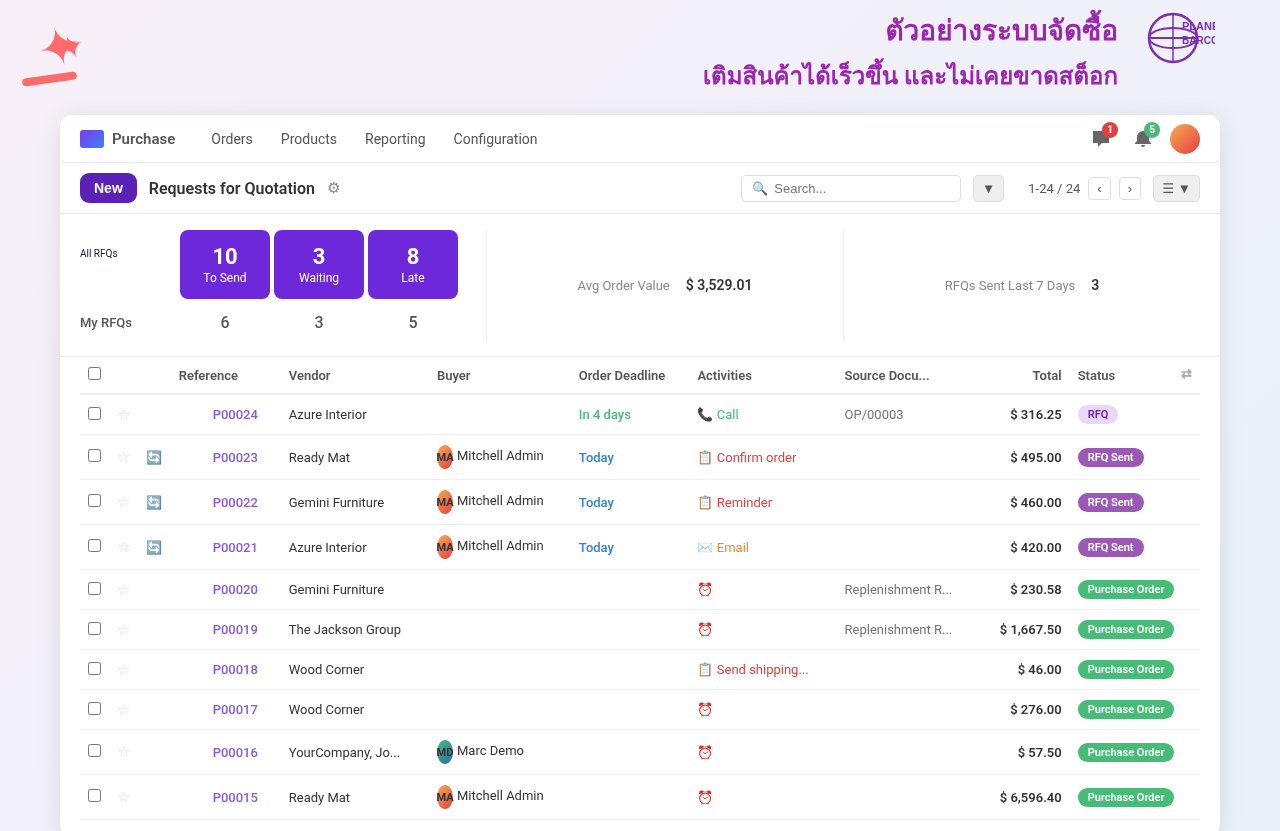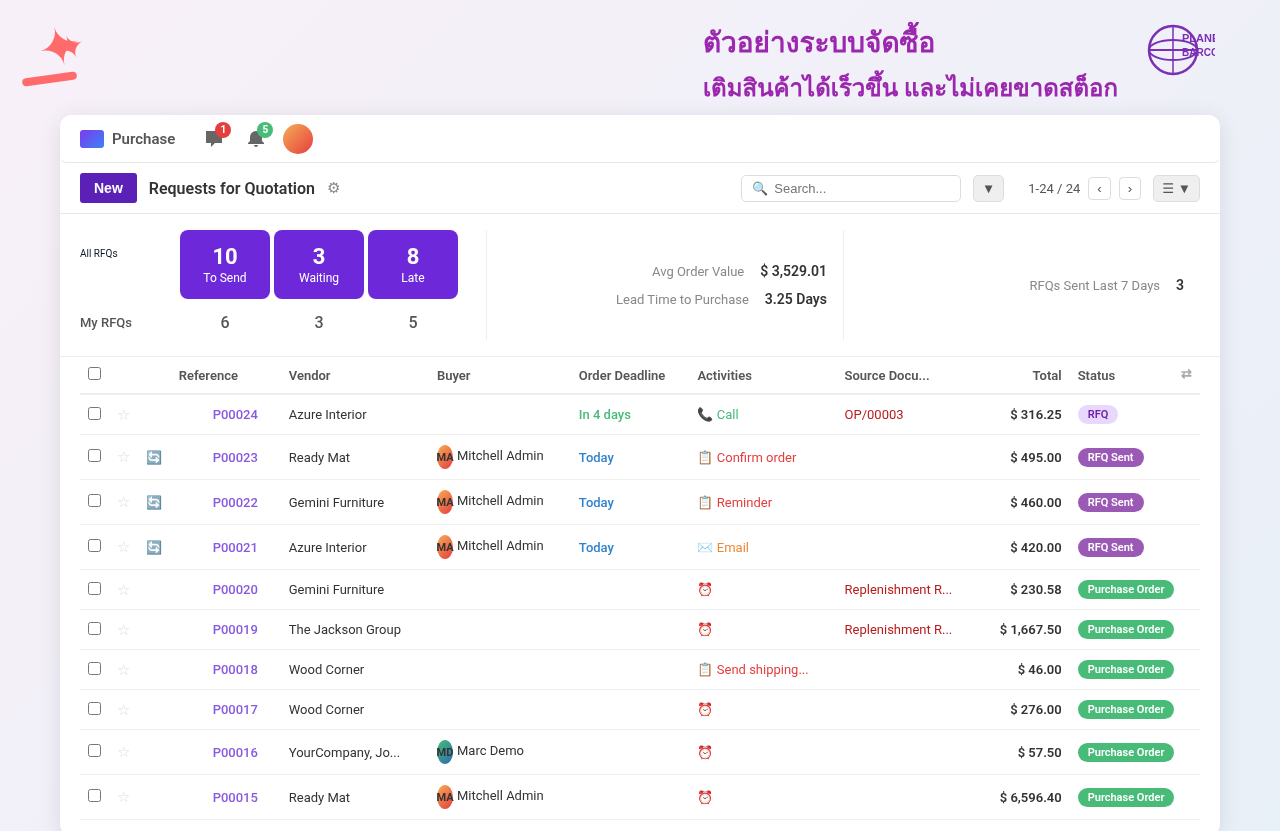--- a/index.html
+++ b/index.html
@@ -15,23 +15,23 @@
     .deco-container {
       position: absolute;
       top: 0; left: 0; right: 0; bottom: 0;
       pointer-events: none;
       z-index: 0;
     }
 
     
     .banner {
       position: absolute;
-      top: 20px;
+      top: 8px;
       right: 60px;
-      text-align: left;
+      text-align: right;
       z-index: 1;
     }
     .banner-title {
       font-size: 28px;
       font-weight: 700;
       color: #9b27af;
     }
     .banner-subtitle {
       font-size: 24px;
       font-weight: 700;
@@ -134,21 +134,21 @@
       display: flex;
       align-items: center;
       padding: 10px 20px;
       border-bottom: 1px solid #e8e8e8;
       gap: 12px;
     }
     .btn-new {
       background: #5b21b6;
       color: #fff;
       border: none;
-      border-radius: 3px;
+      border-radius: 9px;
       padding: 7px 14px;
       font-size: 14px;
       font-weight: 600;
       cursor: pointer;
     }
     .toolbar-title {
       font-size: 16px;
       font-weight: 600;
       color: #333;
     }
@@ -264,21 +264,21 @@
       flex-direction: column;
       justify-content: center;
       flex: 1;
       gap: 12px;
       padding: 0 16px;
       border-left: 1px solid #eee;
     }
     .right-stat-row {
       display: flex;
       align-items: center;
-      justify-content: flex-end;
+      justify-content: center;
       gap: 16px;
     }
     .right-stat-label { font-size: 13px; color: #888; }
     .right-stat-value { font-size: 14px; font-weight: 600; color: #333; }
 
     
     .table-section {
       padding: 0 20px 16px;
     }
     table {
@@ -324,21 +324,21 @@
     }
 
     .deadline-green { color: #48bb78; font-weight: 500; }
     .deadline-blue { color: #3182ce; font-weight: 500; }
     .activity-call { color: #48bb78; }
     .activity-confirm { color: #e53e3e; }
     .activity-reminder { color: #e53e3e; }
     .activity-email { color: #ed8936; }
     .activity-clock { color: #aaa; }
 
-    .source-link { color: #b91c1c; text-decoration: none; }
+    .source-link { color: #737373; text-decoration: none; }
 
     .total-val { font-weight: 600; color: #333; text-align: right; }
 
     .status-badge {
       display: inline-block;
       border-radius: 12px;
       padding: 3px 10px;
       font-size: 11px;
       font-weight: 600;
       white-space: nowrap;
@@ -383,20 +383,26 @@
     </div>
   </div>
 </div>
 
 <div class="app-container">
 
   <div class="top-nav">
     <div class="nav-logo">
       <div class="nav-logo-icon"></div>
       <span class="nav-logo-text">Purchase</span>
+    </div>
+    <div class="nav-items">
+      <span class="nav-item">Orders</span>
+      <span class="nav-item">Products</span>
+      <span class="nav-item">Reporting</span>
+      <span class="nav-item">Configuration</span>
     </div>
     <div class="nav-icons">
       <div class="nav-icon-badge">
         <svg width="20" height="20" viewBox="0 0 20 20" fill="#666">
             <path d="M2 2h16v12H11l-4 4v-4H2V2z"></path>
           </svg>
         <span class="badge">1</span>
       </div>
       <div class="nav-icon-badge">
         <svg width="20" height="20" viewBox="0 0 20 20" fill="#666">
@@ -454,24 +460,20 @@
         <div class="my-rfq-val">5</div>
       </div>
     </div>
 
     <div class="right-stats">
       <div class="right-stat-group">
         <div class="right-stat-row">
           <span class="right-stat-label">Avg Order Value</span>
           <span class="right-stat-value">$ 3,529.01</span>
         </div>
-        <div class="right-stat-row">
-          <span class="right-stat-label">Lead Time to Purchase</span>
-          <span class="right-stat-value">3.25 Days</span>
-        </div>
       </div>
       <div class="right-stat-group">
         <div class="right-stat-row">
           <span class="right-stat-label">RFQs Sent Last 7 Days</span>
           <span class="right-stat-value">3</span>
         </div>
       </div>
     </div>
   </div>
 

